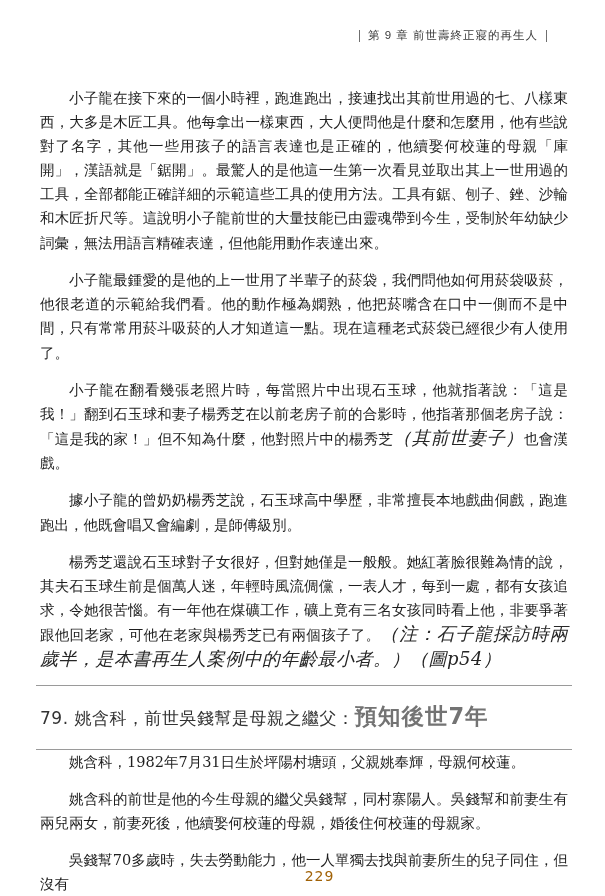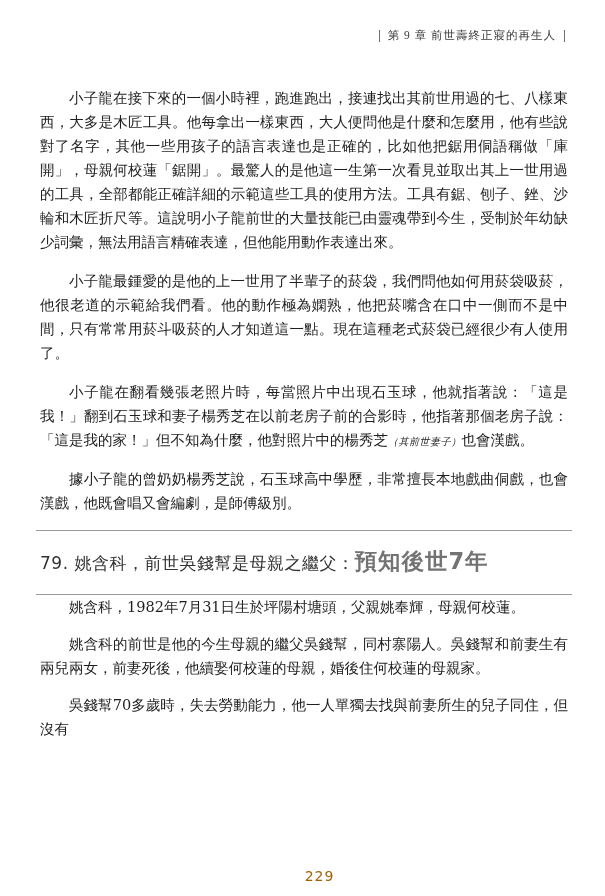--- a/index.html
+++ b/index.html
@@ -10,22 +10,22 @@
     margin: 0 auto;
     background: #ffffff;
     overflow: hidden;
     color: #1f1f1f;
   }
 
   
   .running-header {
     position: absolute;
     top: 28px;
-    right: 32px;
-    font-family: Liberation Serif, serif;
+    right: 50px;
+    font-family: Liberation Sans, sans-serif;
     font-size: 11.5px;
     color: #3a3a3a;
     letter-spacing: 1px;
     display: flex;
     align-items: center;
     text-align: center;
   }
   .running-header .vbar {
     display: inline-block;
     width: 1px;
@@ -45,21 +45,21 @@
     margin: 0 0 13px 0;
     font-family: "DejaVu Serif", "Liberation Serif", serif;
     font-size: 14.5px;
     line-height: 24px;
     text-align: justify;
     text-indent: 2em;
     color: #1e1e1e;
   }
   .para .note {
     font-style: italic;
-    font-size: 10px;
+    font-size: 18px;
     letter-spacing: 0.5px;
     color: #262626;
   }
 
   
   .rule {
     height: 0;
     border-top: 1px solid #9a9a9a;
     margin: 0 -4px;
   }
@@ -99,28 +99,29 @@
 <div class="page">
 
   <div class="running-header">
     <span class="vbar"></span>
     <span>第 9 章 前世壽終正寢的再生人</span>
     <span class="vbar"></span>
   </div>
 
   <div class="page-body">
 
-    <p class="para"><span>小子龍在接下來的一個小時裡，跑進跑出，接連找出其前世用過的七、八樣東西，大多是木匠工具。他每拿出一樣東西，大人便問他是什麼和怎麼用，他有些說對了名字，其他一些用孩子的語言表達也是正確的，比如他把鋸用侗語稱做「庫開」，母親何校蓮「鋸開」。最驚人的是他這一生第一次看見並取出其上一世用過的工具，全部都能正確詳細的示範這些工具的使用方法。工具有鋸、刨子、銼、沙輪和木匠折尺等。這說明小子龍前世的大量技能已由靈魂帶到今生，受制於年幼缺少詞彙，無法用語言精確表達，但他能用動作表達出來。</span><span class="note"></span><span></span></p>
+    <p class="para"><span>小子龍在接下來的一個小時裡，跑進跑出，接連找出其前世用過的七、八樣東西，大多是木匠工具。他每拿出一樣東西，大人便問他是什麼和怎麼用，他有些說對了名字，其他一些用孩子的語言表達也是正確的，他續娶何校蓮的母親「庫開」，漢語就是「鋸開」。最驚人的是他這一生第一次看見並取出其上一世用過的工具，全部都能正確詳細的示範這些工具的使用方法。工具有鋸、刨子、銼、沙輪和木匠折尺等。這說明小子龍前世的大量技能已由靈魂帶到今生，受制於年幼缺少詞彙，無法用語言精確表達，但他能用動作表達出來。</span><span class="note"></span><span></span></p>
 
     <p class="para"><span>小子龍最鍾愛的是他的上一世用了半輩子的菸袋，我們問他如何用菸袋吸菸，他很老道的示範給我們看。他的動作極為嫻熟，他把菸嘴含在口中一側而不是中間，只有常常用菸斗吸菸的人才知道這一點。現在這種老式菸袋已經很少有人使用了。</span><span class="note"></span><span></span></p>
 
     <p class="para"><span>小子龍在翻看幾張老照片時，每當照片中出現石玉球，他就指著說：「這是我！」翻到石玉球和妻子楊秀芝在以前老房子前的合影時，他指著那個老房子說：「這是我的家！」但不知為什麼，他對照片中的楊秀芝</span><span class="note">（其前世妻子）</span><span>也會漢戲。</span></p>
 
-    <p class="para"><span>據小子龍的曾奶奶楊秀芝說，石玉球高中學歷，非常擅長本地戲曲侗戲，也會漢戲，他既會唱又會編劇，是師傅級別。</span><span class="note"></span><span></span></p>
+    <p class="para"><span>據小子龍的曾奶奶楊秀芝說，石玉球高中學歷，非常擅長本地戲曲侗戲，跑進跑出，他既會唱又會編劇，是師傅級別。</span><span class="note"></span><span></span></p>
 
+    <p class="para"><span>楊秀芝還說石玉球對子女很好，但對她僅是一般般。她紅著臉很難為情的說，其夫石玉球生前是個萬人迷，年輕時風流倜儻，一表人才，每到一處，都有女孩追求，令她很苦惱。有一年他在煤礦工作，礦上竟有三名女孩同時看上他，非要爭著跟他回老家，可他在老家與楊秀芝已有兩個孩子了。</span><span class="note">（注：石子龍採訪時兩歲半，是本書再生人案例中的年齡最小者。）</span><span class="note">（圖p54）</span></p>
 
     <div class="rule"></div>
     <h2 class="section-heading"><span>79. 姚含科，前世吳錢幫是母親之繼父：</span><span class="highlight">預知後世7年</span></h2>
     <div class="rule"></div>
 
     <p class="para after-heading"><span>姚含科，1982年7月31日生於坪陽村塘頭，父親姚奉輝，母親何校蓮。</span></p>
 
     <p class="para"><span>姚含科的前世是他的今生母親的繼父吳錢幫，同村寨陽人。吳錢幫和前妻生有兩兒兩女，前妻死後，他續娶何校蓮的母親，婚後住何校蓮的母親家。</span></p>
 
     <p class="para"><span>吳錢幫70多歲時，失去勞動能力，他一人單獨去找與前妻所生的兒子同住，但沒有</span></p>

